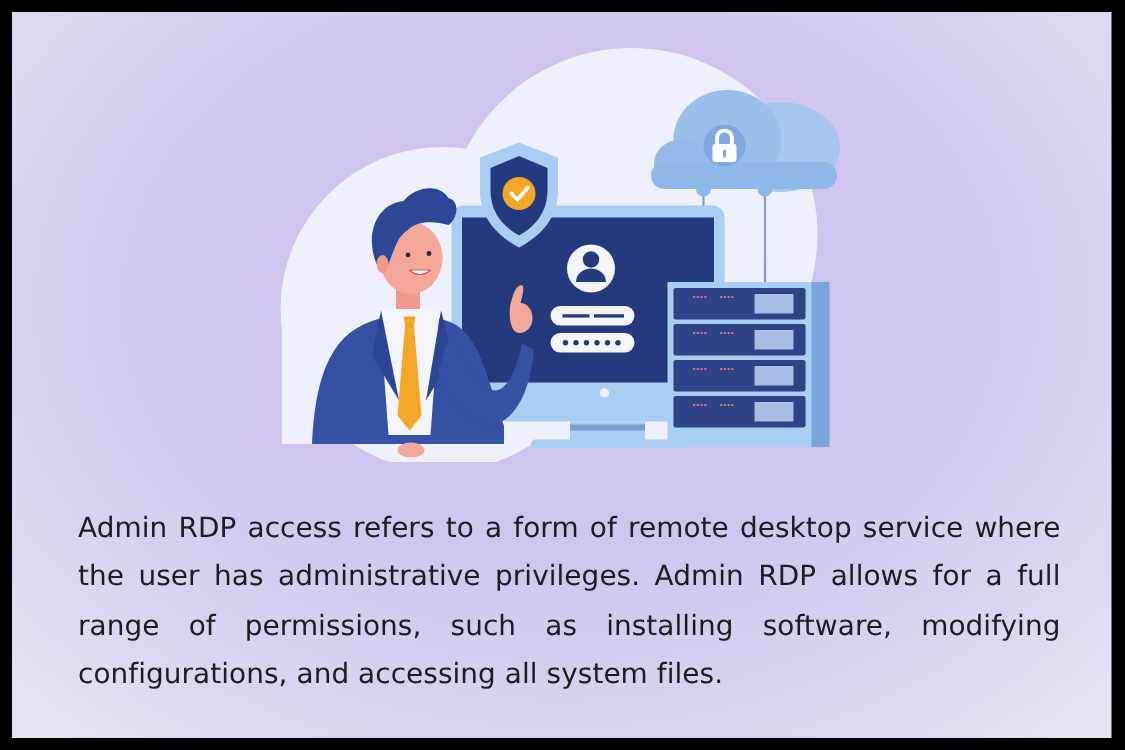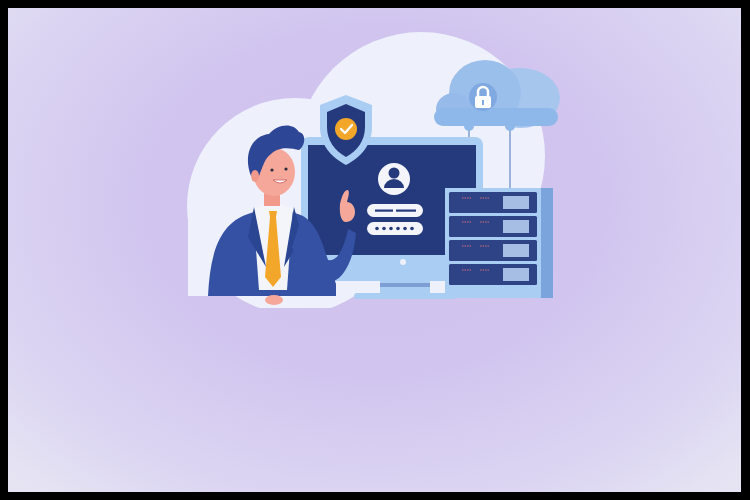--- a/index.html
+++ b/index.html
@@ -133,13 +133,14 @@
 
       <circle cx="264" cy="162" r="1.6" fill="#2a2a3a"></circle>
       <circle cx="278" cy="161" r="1.6" fill="#2a2a3a"></circle>
 
       <path d="M265 172 q7 6 14 0 z" fill="#fff" stroke="#c9595a" stroke-width="0.8"></path>
 
       <ellipse cx="266" cy="292" rx="9" ry="5" fill="#f5a89a"></ellipse>
     </g>
   </svg>
 
+  <p class="caption">Admin RDP access refers to a form of remote desktop service where the user has administrative privileges. Admin RDP allows for a full range of permissions, such as installing software, modifying configurations, and accessing all system files.</p>
 </div>
 
 </body></html>

